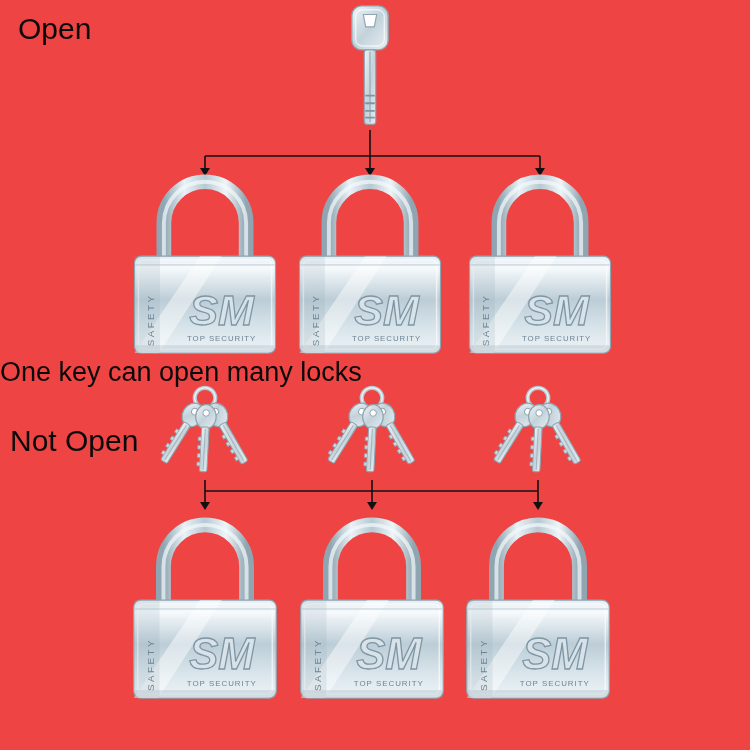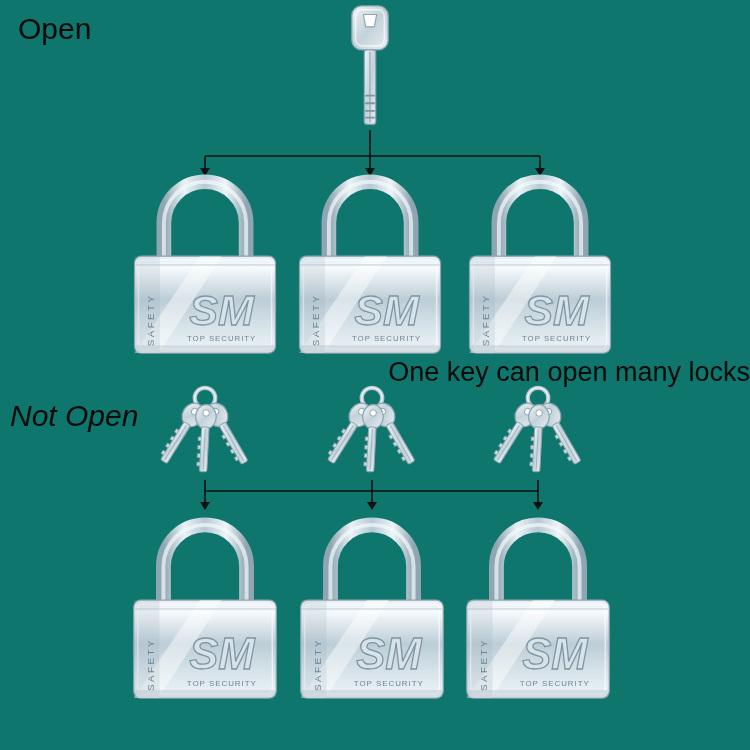--- a/index.html
+++ b/index.html
@@ -1,21 +1,21 @@
 <!DOCTYPE html>
 <html><head>
 <meta charset="utf-8">
 <style>
   * { margin: 0; padding: 0; box-sizing: border-box; }
   html, body { width: 750px; height: 750px; background: #ffffff; }
   body { font-family: "Liberation Sans", sans-serif; color: #0a0a0a; }
-  #canvas { position: relative; width: 750px; height: 750px; background: #0f766e; overflow: hidden; }
+  #canvas { position: relative; width: 750px; height: 750px; background: #ef4444; overflow: hidden; }
   .abs { position: absolute; }
   .section-label { font-size: 30px; line-height: 34px; color: #0a0a0a; white-space: nowrap; }
-  .caption { left: 0; width: 750px; text-align: right; font-size: 27px; line-height: 30px; color: #0a0a0a; }
+  .caption { left: 0; width: 750px; text-align: left; font-size: 27px; line-height: 30px; color: #0a0a0a; }
   svg { display: block; }
   .overlay { pointer-events: none; }
 </style>
 </head>
 <body>
 
 <div id="canvas">
 
   <svg width="0" height="0" aria-hidden="true">
     <defs>
@@ -85,21 +85,21 @@
         <circle cx="75" cy="14" r="11" fill="none" stroke="#b6c7d0" stroke-width="4.5"></circle>
         <circle cx="75" cy="14" r="11" fill="none" stroke="#e9f1f5" stroke-width="1.5"></circle>
         <use href="#sym-bkey" transform="translate(62,32) rotate(32)"></use>
         <use href="#sym-bkey" transform="translate(88,32) rotate(-30)"></use>
         <use href="#sym-bkey" transform="translate(76,34) rotate(3)"></use>
       </symbol>
     </defs>
   </svg>
 
   <span class="abs section-label" style="left:18px; top:12px;">Open</span>
-  <span class="abs section-label" style="left:10px; top:399px;font-style:italic;">Not Open</span>
+  <span class="abs section-label" style="left:10px; top:424px;">Not Open</span>
 
   <svg class="abs" style="left:342px; top:4px;" width="56" height="126" viewBox="0 0 56 132">
       <use href="#sym-key"></use>
     </svg>
 
   <svg class="abs overlay" style="left:0; top:0;" width="750" height="750" viewBox="0 0 750 750">
     <g stroke="#111111" stroke-width="1.6" fill="none">
       <line x1="370" y1="130" x2="370" y2="156"></line>
       <line x1="205" y1="156" x2="540" y2="156"></line>
       <line x1="205" y1="156" x2="205" y2="168"></line>

